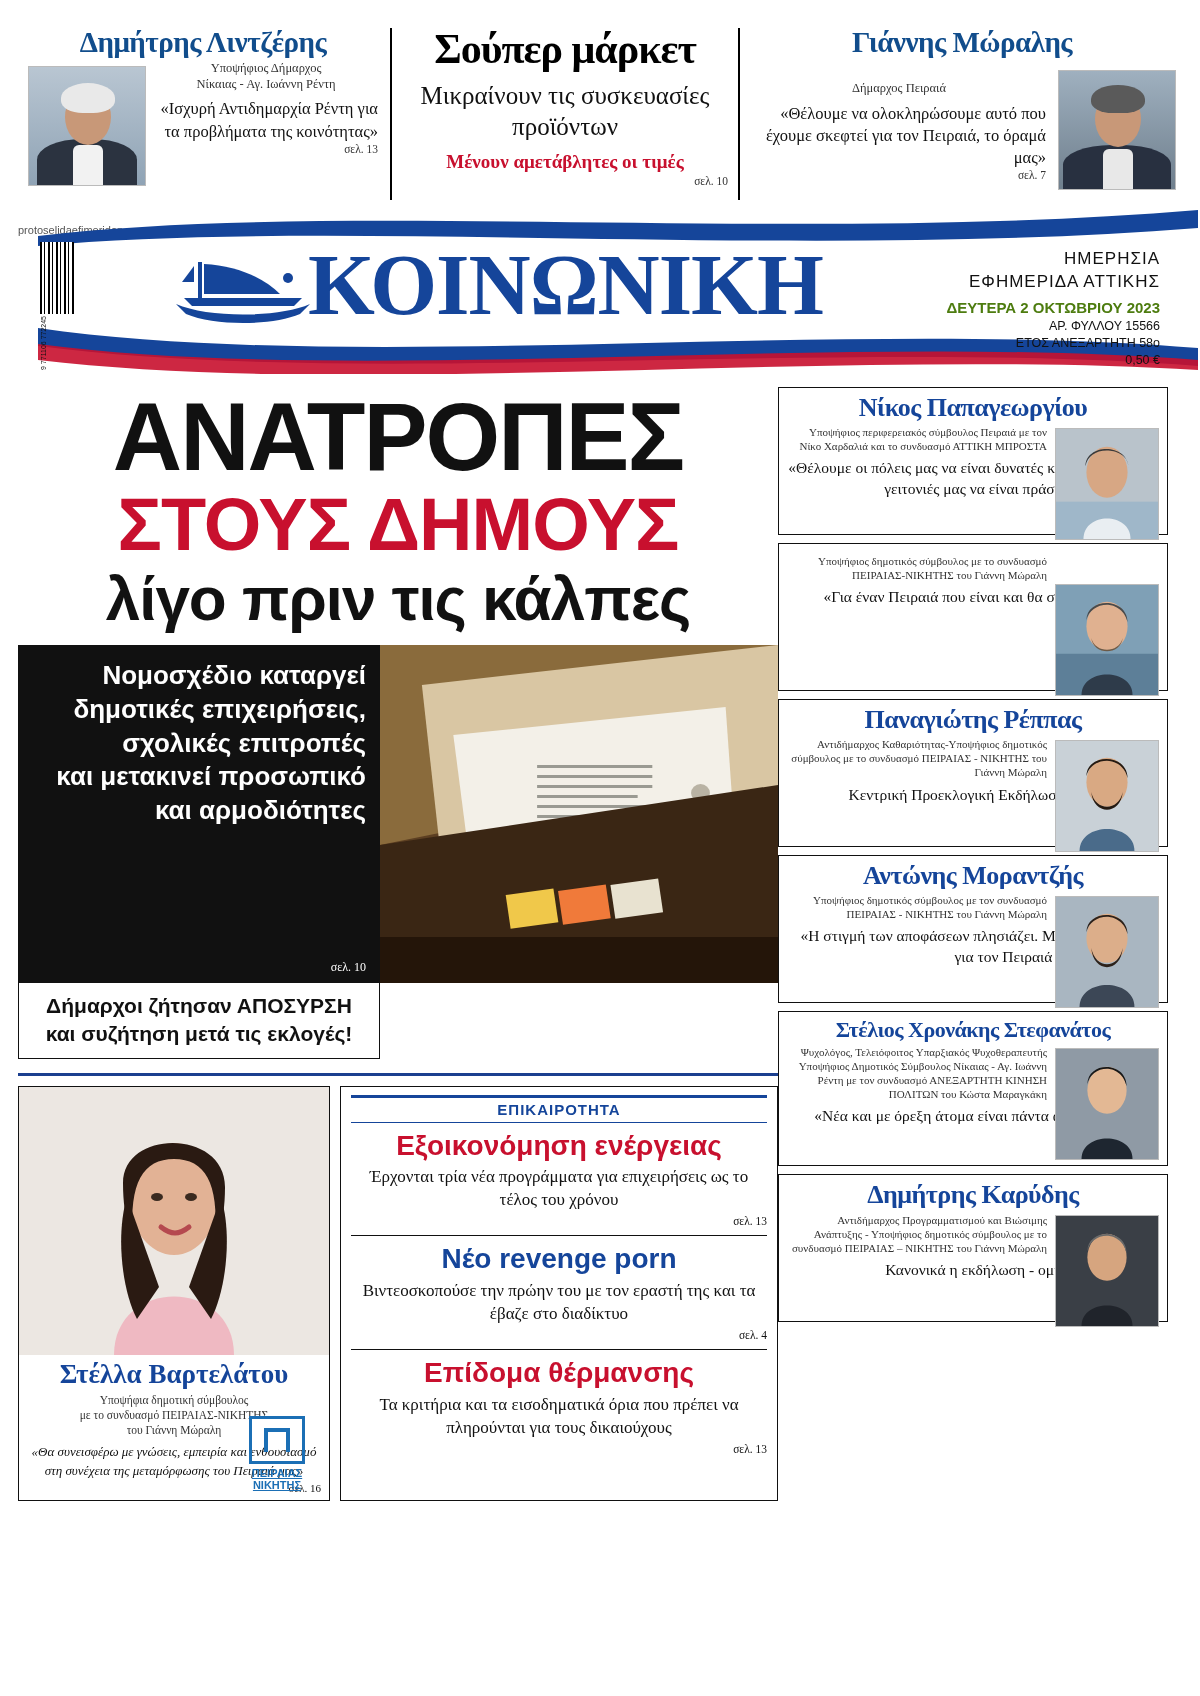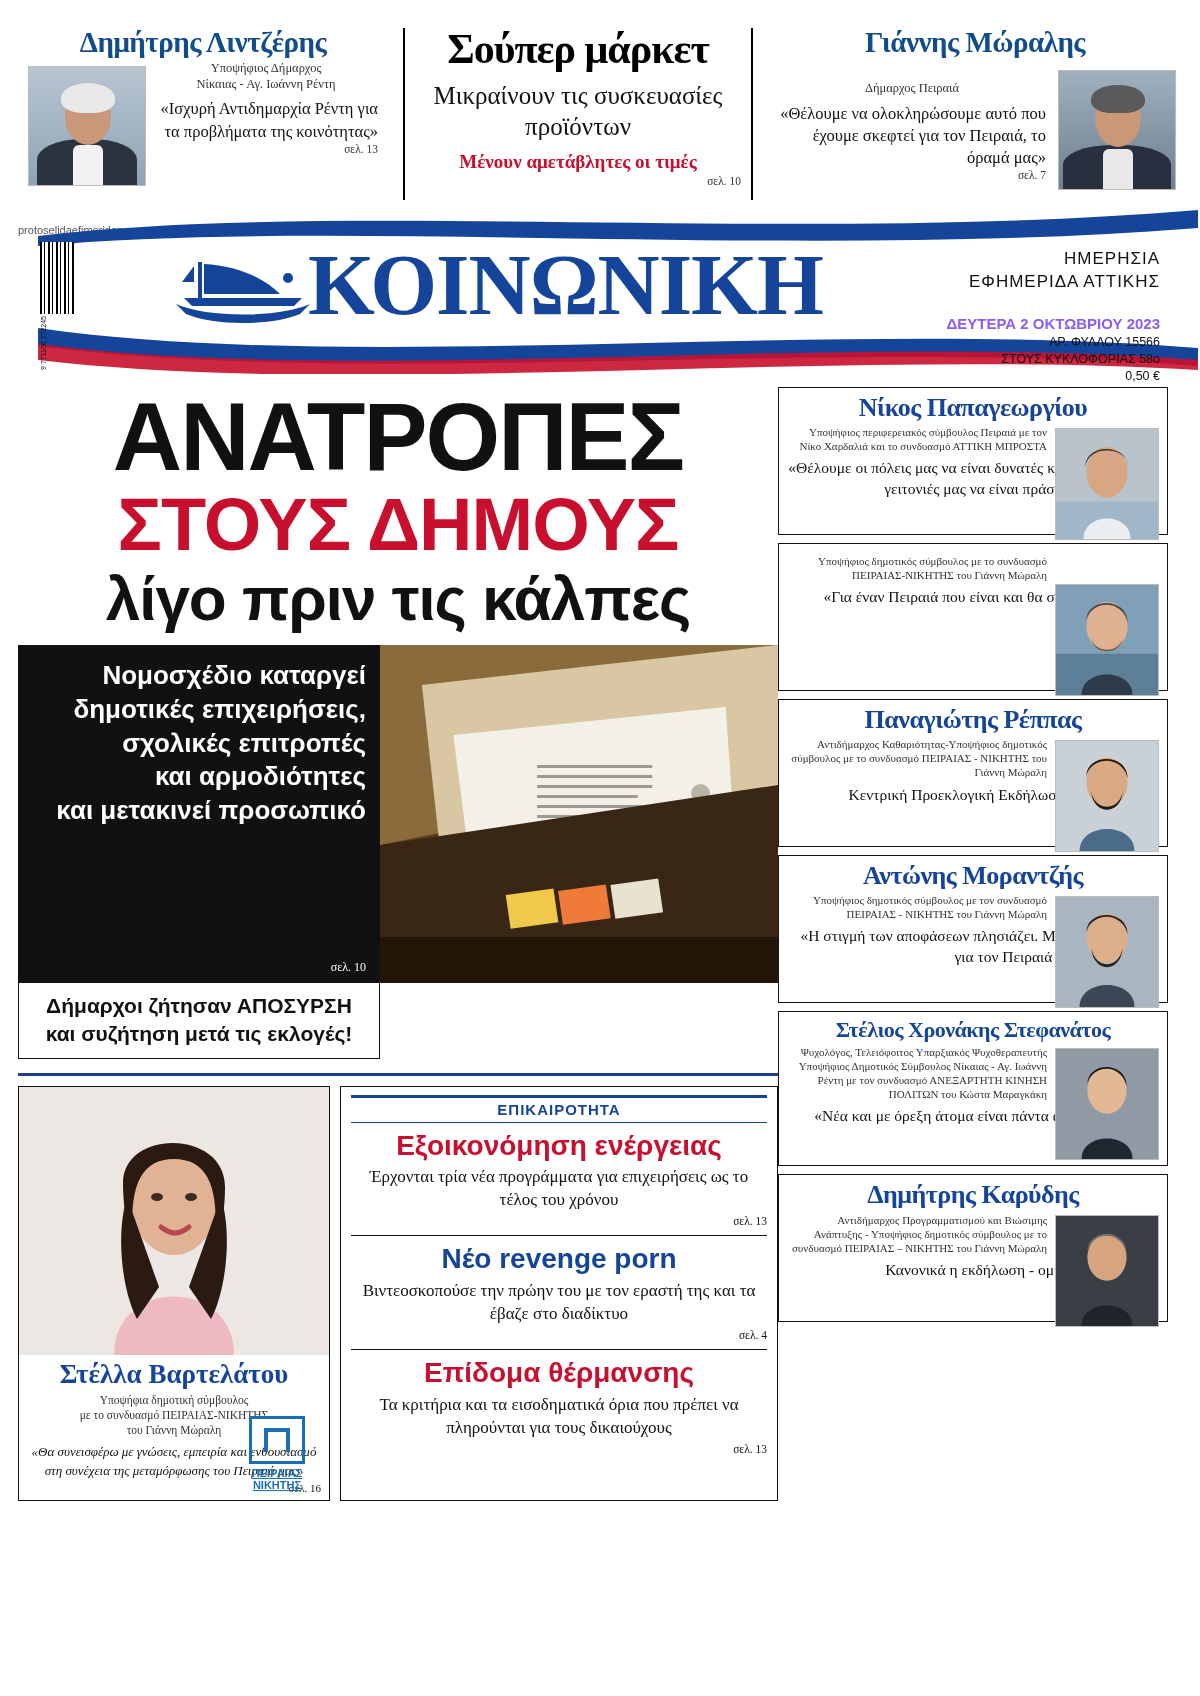--- a/index.html
+++ b/index.html
@@ -7,21 +7,21 @@
   body {
     width:1200px; height:1696px;
     background:#ffffff;
     font-family:"Liberation Serif", serif;
     color:#111;
     position:relative;
   }
   .page { position:absolute; inset:0; padding:0 18px; }
 
   
-  .teasers { display:flex; gap:15px; height:200px; padding-top:28px; }
+  .teasers { display:flex; gap:2px; height:200px; padding-top:28px; }
   .teaser { position:relative; padding:0 10px; }
   .teaser.t1 { width:370px; }
   .teaser.t2 { width:350px; border-left:2px solid #000; border-right:2px solid #000; }
   .teaser.t3 { width:auto; flex:1; }
   .teaser-head {
     font-family:"Liberation Serif", serif;
     font-weight:bold; color:#114d8c; font-size:29px;
     text-align:center; letter-spacing:-0.5px; line-height:1;
   }
   .teaser.t2 .teaser-head { color:#000; font-size:42px; letter-spacing:-1px; }
@@ -73,21 +73,21 @@
     position:absolute; left:290px; top:36px;
     font-family:"Liberation Serif", serif; font-weight:bold;
     font-size:86px; color:#15459a; letter-spacing:-1px; line-height:1;
   }
   .mast-right {
     position:absolute; right:22px; top:42px; text-align:right;
     font-family:"Liberation Sans", sans-serif; line-height:1.35;
   }
   .mast-right .l1 { font-size:17px; letter-spacing:1px; color:#111; }
   .mast-right .l2 { font-size:17px; letter-spacing:1px; color:#111; }
-  .mast-right .l3 { font-size:15px; font-weight:bold; color:#8b5cf6; margin-top:20px; }
+  .mast-right .l3 { font-size:15px; font-weight:bold; color:#4d7c0f; margin-top:4px; }
   .mast-right .l4 { font-size:12.5px; color:#111; }
   .mast-right .l5 { font-size:12.5px; color:#111; }
   .mast-right .l6 { font-size:12.5px; color:#111; }
 
   
   .main { display:flex; gap:0; margin-top:6px; }
   .left-col { width:760px; }
   .right-col { width:390px; }
 
   
@@ -247,42 +247,42 @@
       <circle cx="120" cy="30" r="5" fill="#15459a"></circle>
     </svg>
 
     <div class="logo-title">ΚΟΙΝΩΝΙΚΗ</div>
 
     <div class="mast-right">
       <div class="l1">ΗΜΕΡΗΣΙΑ</div>
       <div class="l2">ΕΦΗΜΕΡΙΔΑ  ΑΤΤΙΚΗΣ</div>
       <div class="l3">ΔΕΥΤΕΡΑ 2 ΟΚΤΩΒΡΙΟΥ 2023</div>
       <div class="l4">ΑΡ. ΦΥΛΛΟΥ 15566</div>
-      <div class="l5">ΣΤΟΥΣ ΚΥΚΛΟΦΟΡΙΑΣ 58ο</div>
+      <div class="l5">ΕΤΟΣ ΑΝΕΞΑΡΤΗΤΗ 58ο</div>
       <div class="l6">0,50 €</div>
     </div>
   </div>
 
   <div class="main">
 
     <div class="left-col">
 
       <div class="headline">
         <div class="h1">ΑΝΑΤΡΟΠΕΣ</div>
         <div class="h2">ΣΤΟΥΣ ΔΗΜΟΥΣ</div>
         <div class="h3">λίγο πριν τις κάλπες</div>
       </div>
 
       <div class="lawrow">
         <div class="lawbox">
           <div class="line">Νομοσχέδιο καταργεί</div>
           <div class="line">δημοτικές επιχειρήσεις,</div>
           <div class="line">σχολικές επιτροπές</div>
+          <div class="line">και μετακινεί προσωπικό</div>
           <div class="line">και αρμοδιότητες</div>
-          <div class="line">και μετακινεί προσωπικό</div>
           <div class="ref">σελ. 10</div>
         </div>
         <div class="lawphoto">
           <svg viewBox="0 0 380 338" preserveAspectRatio="none" style="width:100%;height:100%;display:block">
             <rect width="380" height="338" fill="#5c3f22"></rect>
             <polygon points="0,0 380,0 380,120 0,200" fill="#8a6b3c"></polygon>
             <polygon points="40,40 380,0 380,150 60,230" fill="#d9c6a3"></polygon>
             <polygon points="70,90 330,62 340,210 90,252" fill="#f3f0e8"></polygon>
             <g fill="#9a9a92">
               <rect x="150" y="120" width="110" height="3"></rect>

